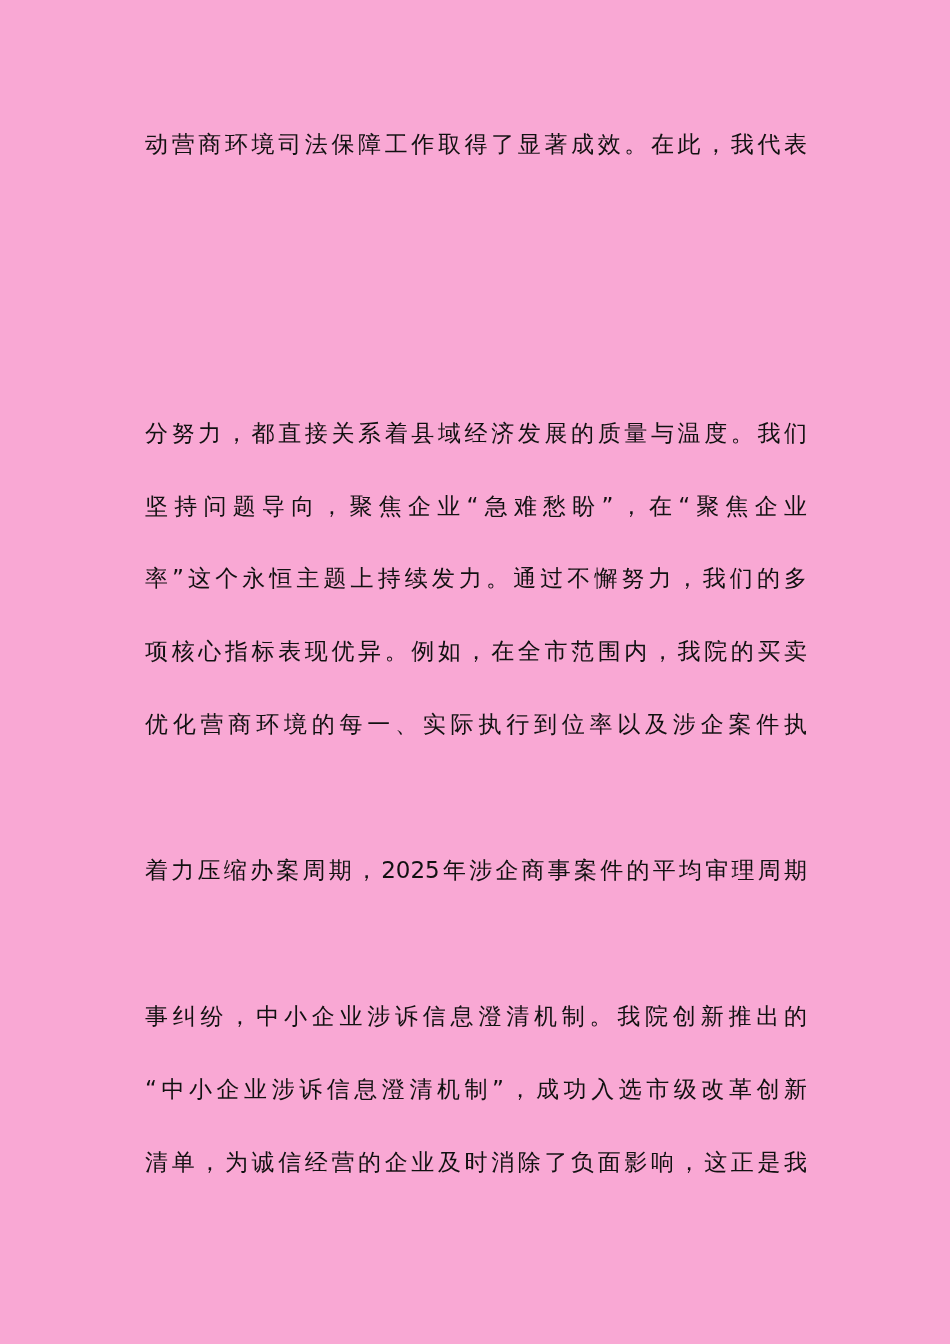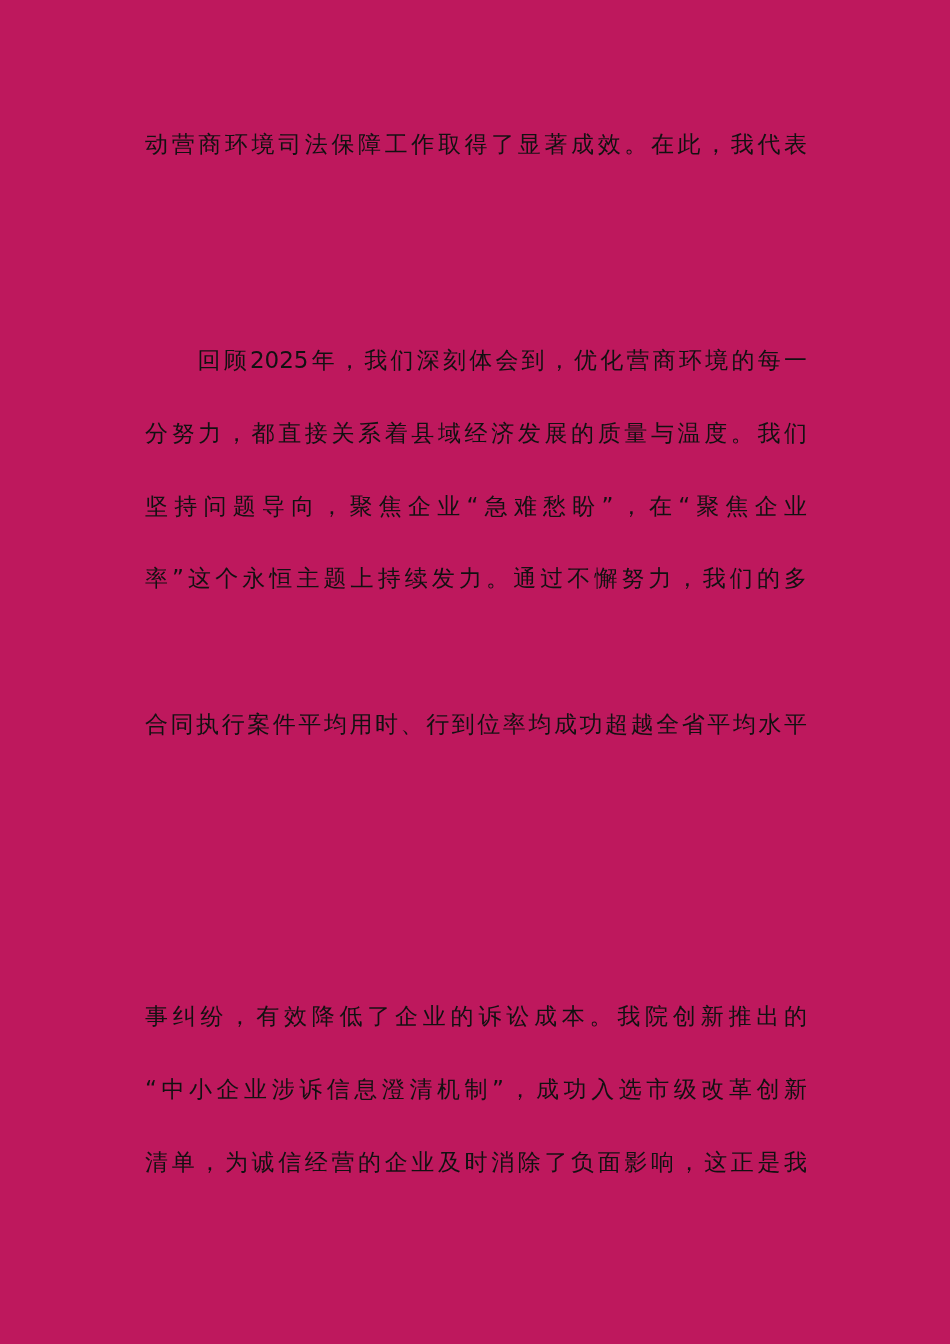--- a/index.html
+++ b/index.html
@@ -11,21 +11,21 @@
     width: 950px;
     height: 1344px;
     position: relative;
     overflow: hidden;
   }
   .page {
     position: absolute;
     left: 0; top: 0;
     width: 950px;
     height: 1344px;
-    background: #be185d;
+    background: #f9a8d4;
   }
   .line {
     position: absolute;
     left: 145px;
     width: 662px;
     height: 30px;
     font-family: "DejaVu Sans", "Liberation Sans", sans-serif;
     font-size: 23px;
     line-height: 30px;
     color: #111111;
@@ -39,21 +39,22 @@
   }
   .line.indent {
     left: 145px;
   }
 </style>
 </head>
 <body>
 
 <div class="page">
   <div class="line" style="top:129px">动营商环境司法保障工作取得了显著成效。在此，我代表</div>
-  <div class="line indent" style="top:345px">　　回顾2025年，我们深刻体会到，优化营商环境的每一</div>
   <div class="line" style="top:418px">分努力，都直接关系着县域经济发展的质量与温度。我们</div>
   <div class="line" style="top:491px">坚持问题导向，聚焦企业“急难愁盼”，在“聚焦企业</div>
   <div class="line" style="top:563px">率”这个永恒主题上持续发力。通过不懈努力，我们的多</div>
-  <div class="line" style="top:709px">合同执行案件平均用时、行到位率均成功超越全省平均水平</div>
-  <div class="line" style="top:1001px">事纠纷，有效降低了企业的诉讼成本。我院创新推出的</div>
+  <div class="line" style="top:636px">项核心指标表现优异。例如，在全市范围内，我院的买卖</div>
+  <div class="line" style="top:709px">优化营商环境的每一、实际执行到位率以及涉企案件执</div>
+  <div class="line" style="top:855px">着力压缩办案周期，2025年涉企商事案件的平均审理周期</div>
+  <div class="line" style="top:1001px">事纠纷，中小企业涉诉信息澄清机制。我院创新推出的</div>
   <div class="line" style="top:1074px">“中小企业涉诉信息澄清机制”，成功入选市级改革创新</div>
   <div class="line" style="top:1147px">清单，为诚信经营的企业及时消除了负面影响，这正是我</div>
 </div>
 
 </body></html>

